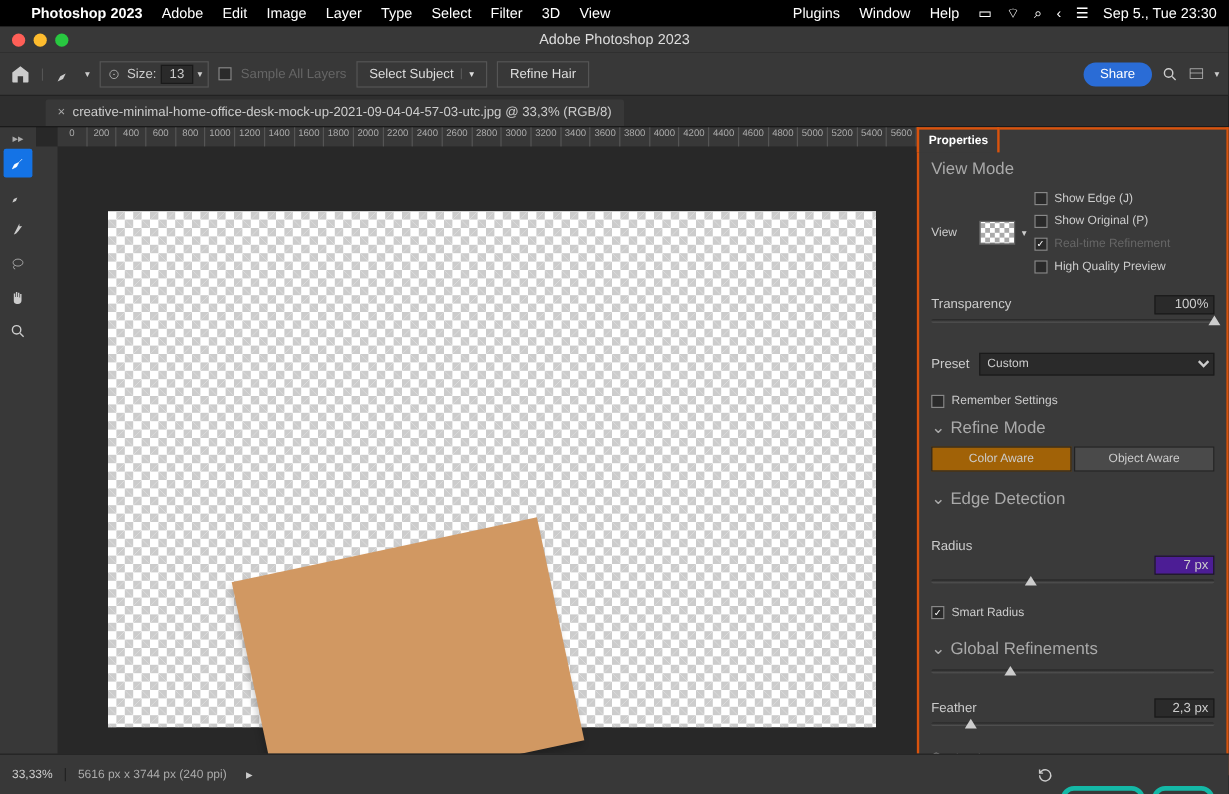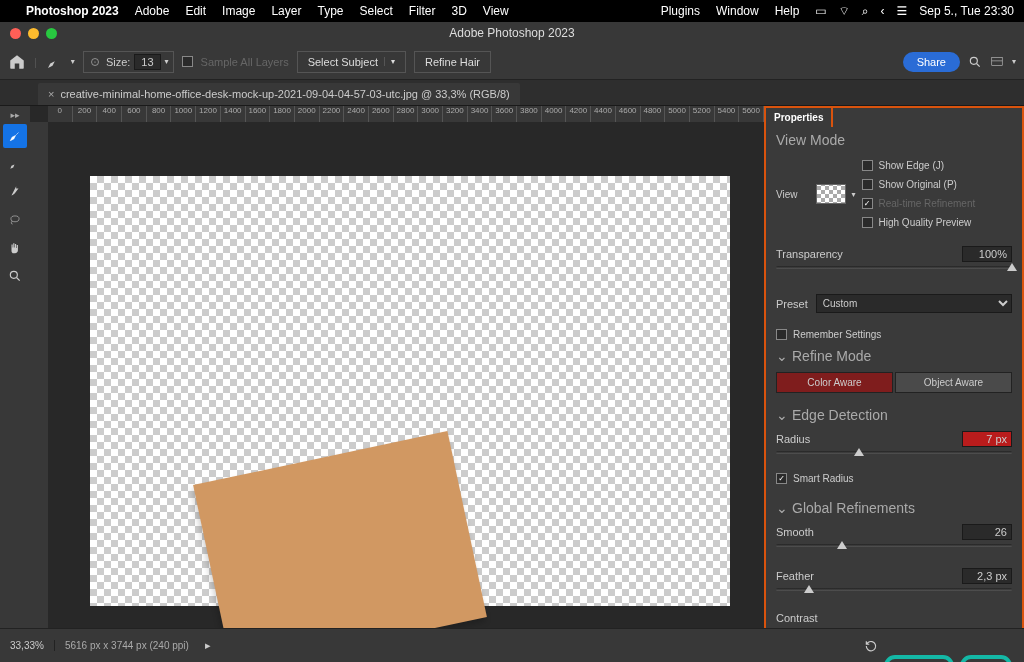--- a/index.html
+++ b/index.html
@@ -42,29 +42,29 @@
 .sec { margin-bottom: 14px; }
 .sec-head { display: flex; align-items: center; gap: 6px; color: #aaa; font-size: 14px; margin: 6px 0 8px; }
 .sec-head .chev { width: 10px; text-align: center; }
 .row { display: flex; align-items: center; gap: 6px; padding: 2px 0; font-size: 10px; }
 .chk { width: 11px; height: 11px; border: 1px solid #888; background: #2a2a2a; display: inline-flex; align-items: center; justify-content: center; font-size: 8px; }
 .chk.on::after { content: "✓"; color: #fff; }
 .thumb { width: 30px; height: 20px; background: repeating-conic-gradient(#aaa 0 25%,#fff 0 50%) 0/8px 8px; border: 1px solid #666; }
 .slider-row { display: flex; align-items: center; gap: 8px; }
 .slider-row > span:first-child { width: 60px; }
 .slider-row .val { width: 50px; text-align: right; background: #2a2a2a; padding: 1px 4px; border: 1px solid #1a1a1a; }
-.slider-row .val.sel { background: #b91c1c; }
+.slider-row .val.sel { background: #4c1d95; margin-top: 32px; }
 .slider-track { flex: 1; height: 16px; position: relative; margin-top: 2px;}
 .slider-track::before { content: ""; position: absolute; top: 2px; left: 0; right: 0; height: 3px; background: linear-gradient(#222,#555); border-radius: 2px; }
 .handle { position: absolute; top: -1px; width: 0; height: 0; border-left: 5px solid transparent; border-right: 5px solid transparent; border-bottom: 8px solid #ccc; transform: translateX(-50%); }
 .preset { display: flex; align-items: center; gap: 8px; }
 .preset select { flex: 1; background: #2a2a2a; border: 1px solid #1a1a1a; color: #ccc; padding: 2px; font-size: 10px; }
 .btn-group { display: flex; gap: 2px; }
 .btn-group .seg { flex: 1; text-align: center; padding: 4px 0; background: #4a4a4a; border: 1px solid #222; font-size: 10px; }
-.btn-group .seg.on { background: #7f1d1d; }
+.btn-group .seg.on { background: #a16207; }
 .footer { position: fixed; bottom: 0; left: 0; right: 0; height: 34px; background: #383838; border-top: 1px solid #222; display: flex; align-items: center; }
 .footer .zoom { padding: 0 10px; font-size: 10px; color: #ccc; }
 .footer .dim { padding: 0 10px; font-size: 10px; color: #aaa; border-left: 1px solid #222; }
 .footer .right { margin-left: auto; display: flex; gap: 6px; padding: 0 12px; align-items: center; }
 .pill { background: #383838; border: 4px solid #14b8a6; border-radius: 11px; padding: 3px 14px; font-size: 11px; margin-top: 44px; }
 svg.mi { width: 14px; height: 14px; fill: #ddd; }
 .vm-left { display: flex; flex-direction: column; align-items: center; gap: 4px; margin-right: 12px; }
 .vm-right { flex: 1; display: flex; flex-direction: column; gap: 4px; }
 </style>
 </head>
@@ -311,25 +311,20 @@
             <span class="chk on"></span>
             <span>Smart Radius</span>
           </div>
       </div>
 
       <div class="sec">
         <div class="sec-head">
             <span class="chev">⌄</span>
             <span>Global Refinements</span>
           </div>
-        <div class="slider-row">
-            <span>Smooth</span>
-            <span style="flex:1"></span>
-            <span class="val">26</span>
-          </div>
         <div class="slider-track">
             <div class="handle" style="left:28%"></div>
           </div>
         <div class="slider-row" style="margin-top:10px">
             <span>Feather</span>
             <span style="flex:1"></span>
             <span class="val">2,3 px</span>
           </div>
         <div class="slider-track">
             <div class="handle" style="left:14%"></div>

